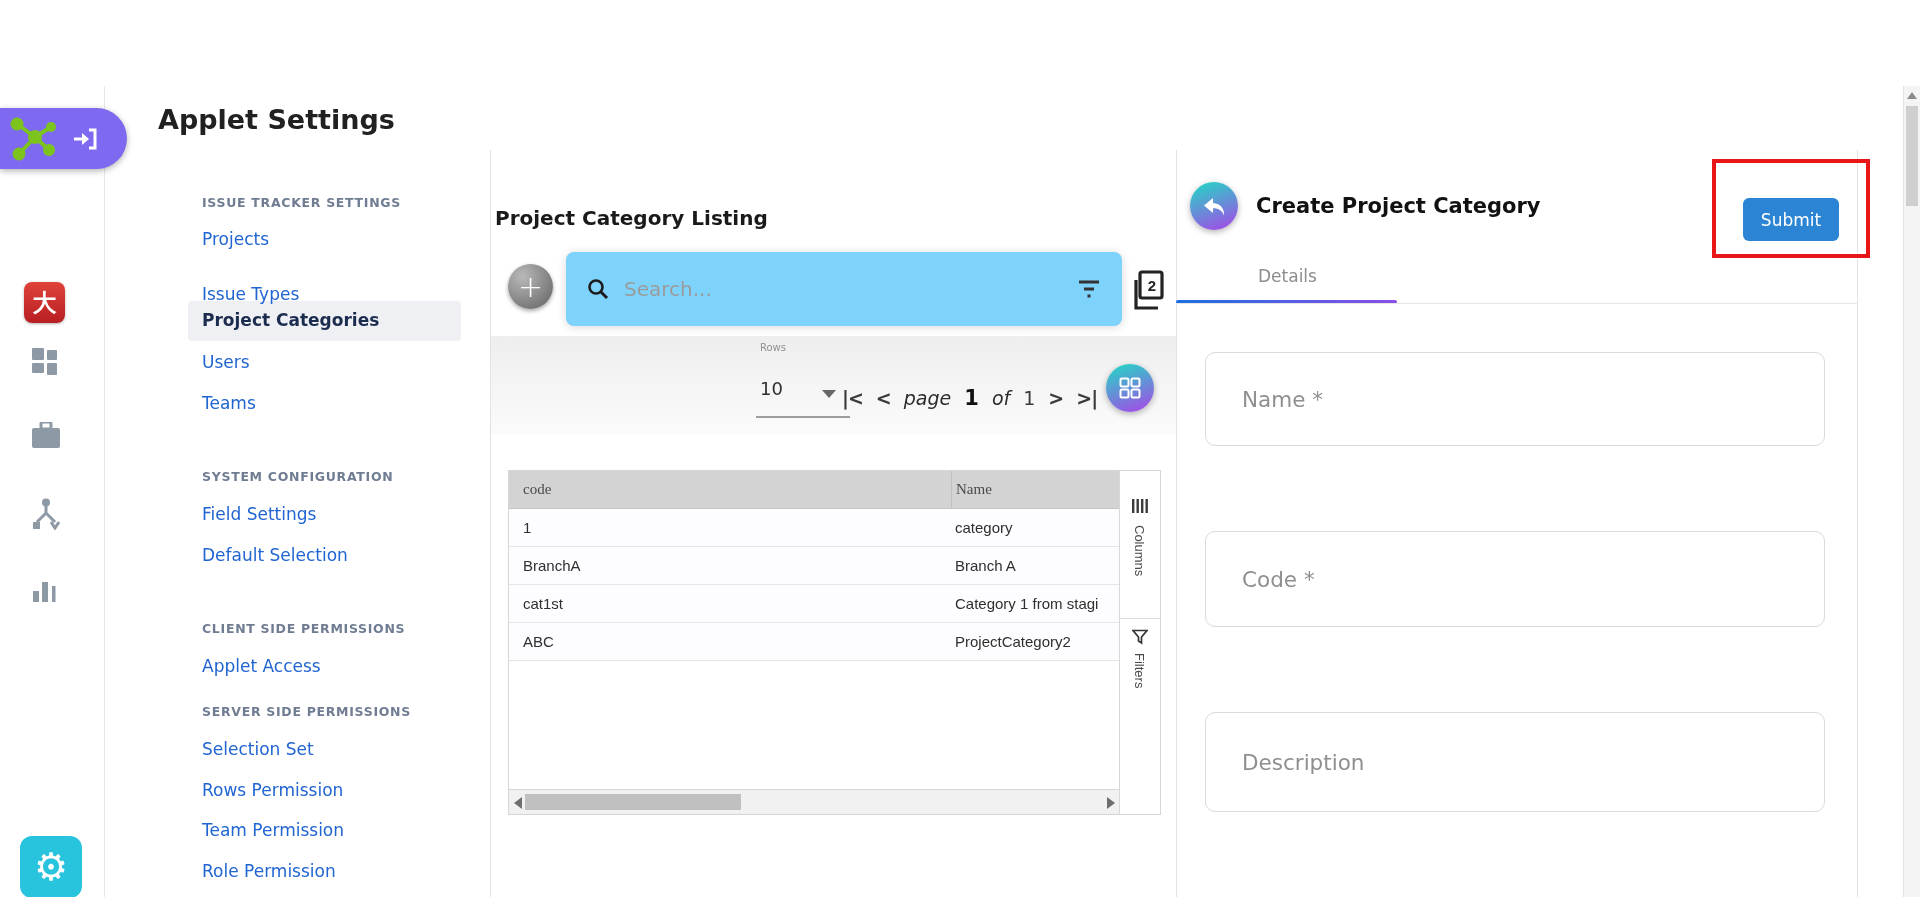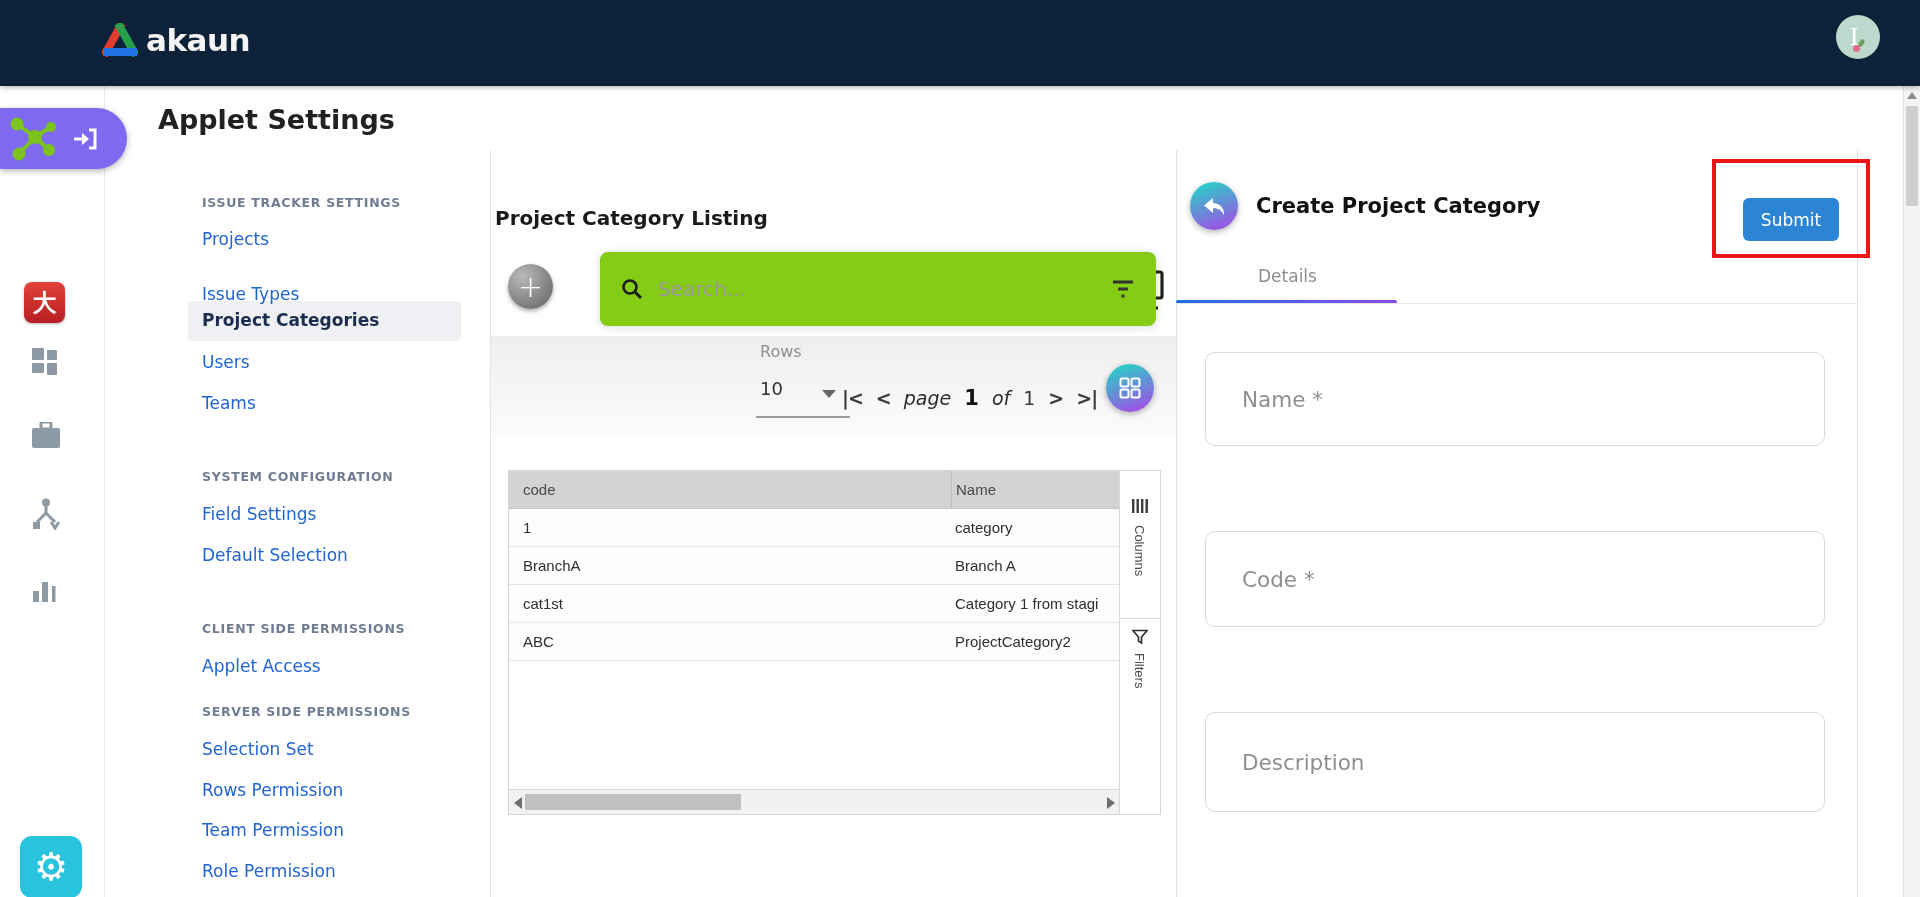--- a/index.html
+++ b/index.html
@@ -45,29 +45,29 @@
   .vdiv{position:absolute;top:150px;width:1px;height:747px;background:#e3e3e3;}
 
   
   .list-title{position:absolute;left:495px;top:206px;font-size:20px;font-weight:600;color:#1a1a1a;}
   .plus-btn{position:absolute;left:508px;top:264px;width:45px;height:45px;border-radius:50%;
             background:radial-gradient(circle at 32% 28%,#b9b9b9,#767676 75%);color:#fff;
             display:flex;align-items:center;justify-content:center;font-size:30px;font-weight:300;
             cursor:pointer;box-shadow:0 2px 4px rgba(0,0,0,.35);z-index:6;}
   .toolbar-bg{position:absolute;left:491px;top:336px;width:685px;height:98px;
               background:linear-gradient(180deg,#eeeeee,#fbfbfb);}
-  .search-card{position:absolute;left:566px;top:252px;width:556px;height:74px;background:#84cc16;border-radius:8px;
+  .search-card{position:absolute;left:566px;top:252px;width:556px;height:74px;background:#7dd3fc;border-radius:8px;
                box-shadow:0 1px 8px rgba(0,0,0,.16);display:flex;align-items:center;padding:0 20px;
-               box-sizing:border-box;z-index:5;margin-left:34px;}
+               box-sizing:border-box;z-index:5;}
   .search-input{flex:1;border:none;outline:none;font-family:"DejaVu Sans",sans-serif;font-size:20px;color:#333;
                 margin-left:12px;background:transparent;}
   .search-input::placeholder{color:#9b9b9b;}
   .copy-btn{position:absolute;left:1128px;top:268px;width:40px;height:46px;cursor:pointer;}
 
-  .rows-label{position:absolute;left:760px;top:342px;font-size:16px;color:#8f8f8f;}
+  .rows-label{position:absolute;left:760px;top:342px;font-size:10px;color:#8f8f8f;}
   .rows-select{position:absolute;left:756px;top:372px;width:94px;height:46px;cursor:pointer;
                border-bottom:2px solid #9e9e9e;box-sizing:border-box;}
   .rows-value{position:absolute;left:4px;top:6px;font-size:18px;color:#2f2f2f;}
   .rows-caret{position:absolute;right:14px;top:18px;width:0;height:0;border-left:7px solid transparent;
               border-right:7px solid transparent;border-top:8px solid #666;}
   .pager{position:absolute;left:842px;top:378px;height:40px;display:flex;align-items:center;gap:13px;
          font-size:19px;color:#3a3a3a;}
   .pager .ctl{cursor:pointer;font-weight:600;letter-spacing:-1px;}
   .pager .word{color:#2c2c2c;font-style:italic;}
   .pager .cur{font-size:21px;font-weight:700;color:#111;}
@@ -75,21 +75,21 @@
          background:linear-gradient(160deg,#25d4c6 5%,#a44be7 95%);display:flex;align-items:center;
          justify-content:center;cursor:pointer;box-shadow:0 2px 6px rgba(0,0,0,.3);}
   .grid-btn{left:1106px;top:364px;}
   .back-btn{left:1190px;top:182px;}
 
   
   .tbl-wrap{position:absolute;left:508px;top:470px;width:653px;height:345px;border:1px solid #d6d6d6;
             box-sizing:border-box;display:flex;background:#fff;font-family:"Liberation Sans",sans-serif;}
   .tbl{width:611px;position:relative;overflow:hidden;}
   .trow{display:flex;height:38px;box-sizing:border-box;border-bottom:1px solid #e6e6e6;background:#fdfdff;cursor:pointer;}
-  .trow.head{background:#d3d3d3;border-bottom:1px solid #c6c6c6;cursor:pointer;}
+  .trow.head{background:#d3d3d3;border-bottom:1px solid #c6c6c6;cursor:pointer;font-family:Liberation Serif, serif;}
   .tc1{flex:0 0 442px;box-sizing:border-box;padding-left:14px;display:flex;align-items:center;
        font-size:15px;color:#2f2f2f;overflow:hidden;white-space:nowrap;}
   .tc2{flex:1;box-sizing:border-box;padding-left:4px;display:flex;align-items:center;font-size:15px;
        color:#2f2f2f;overflow:hidden;white-space:nowrap;}
   .head .tc1,.head .tc2{color:#4a4a4a;}
   .head .tc2{border-left:1px solid #c0c0c0;}
   .hscroll{position:absolute;left:0;bottom:0;width:611px;height:25px;background:#f1f1f1;border-top:1px solid #d8d8d8;box-sizing:border-box;}
   .hscroll .thumb{position:absolute;left:16px;top:4px;width:216px;height:16px;background:#c0c0c0;cursor:pointer;}
   .arr{position:absolute;top:7px;width:0;height:0;border-top:6px solid transparent;border-bottom:6px solid transparent;cursor:pointer;}
   .arr.l{left:5px;border-right:8px solid #6e6e6e;}
@@ -111,35 +111,20 @@
   .field input::placeholder{color:#8f8f8f;}
   .red-box{position:absolute;left:1712px;top:159px;width:158px;height:99px;border:4px solid #e81617;box-sizing:border-box;z-index:20;}
   .submit-btn{position:absolute;left:1743px;top:190px;width:96px;height:43px;background:#2c85d4;border:none;
               border-radius:6px;color:#fff;font-family:"DejaVu Sans",sans-serif;font-size:17px;cursor:pointer;z-index:21;margin-top:8px;}
 </style>
 </head>
 <body>
 
 <div class="stage">
 
-  <div class="header">
-    <div class="logo">
-      <svg width="36" height="34" viewBox="0 0 36 34">
-        <path d="M18 4 L4 29" stroke="#e23c31" stroke-width="8" stroke-linecap="square"></path>
-        <path d="M18 4 L32 29" stroke="#27a04a" stroke-width="8" stroke-linecap="square"></path>
-        <path d="M5 29 L31 29" stroke="#2273e6" stroke-width="8" stroke-linecap="square"></path>
-      </svg>
-      <span class="logo-text">akaun</span>
-    </div>
-    <div class="avatar avatar-hd">
-      <span>L</span>
-      <span class="fl1"></span>
-      <span class="fl2"></span>
-    </div>
-  </div>
 
   <div class="vscroll">
     <div class="up"></div>
     <div class="thumb"></div>
   </div>
 
   <div class="rail">
     <div class="app-red">
       <span>大</span>
     </div>

